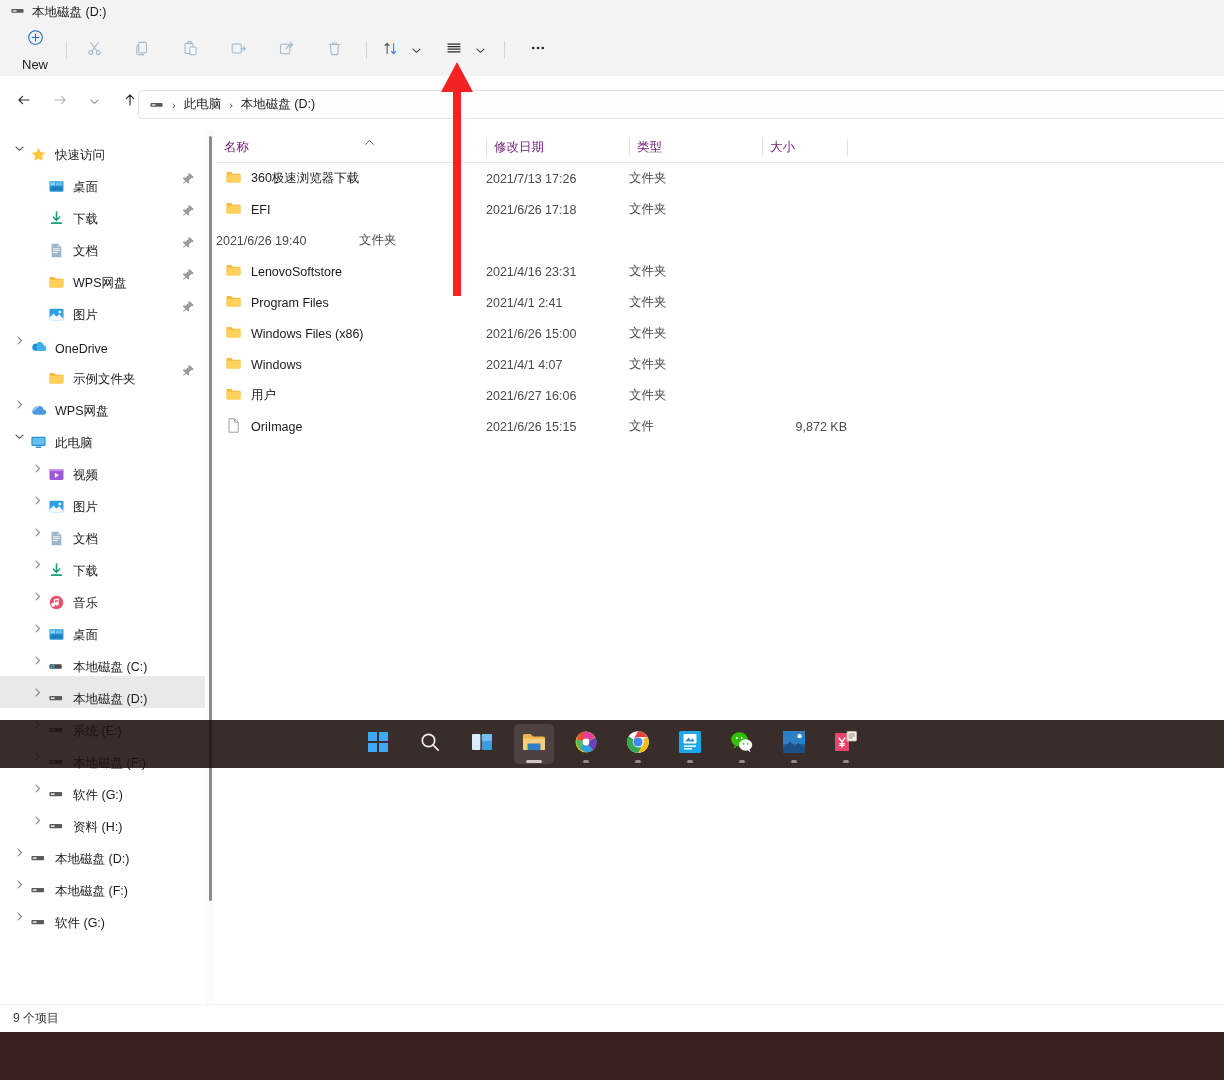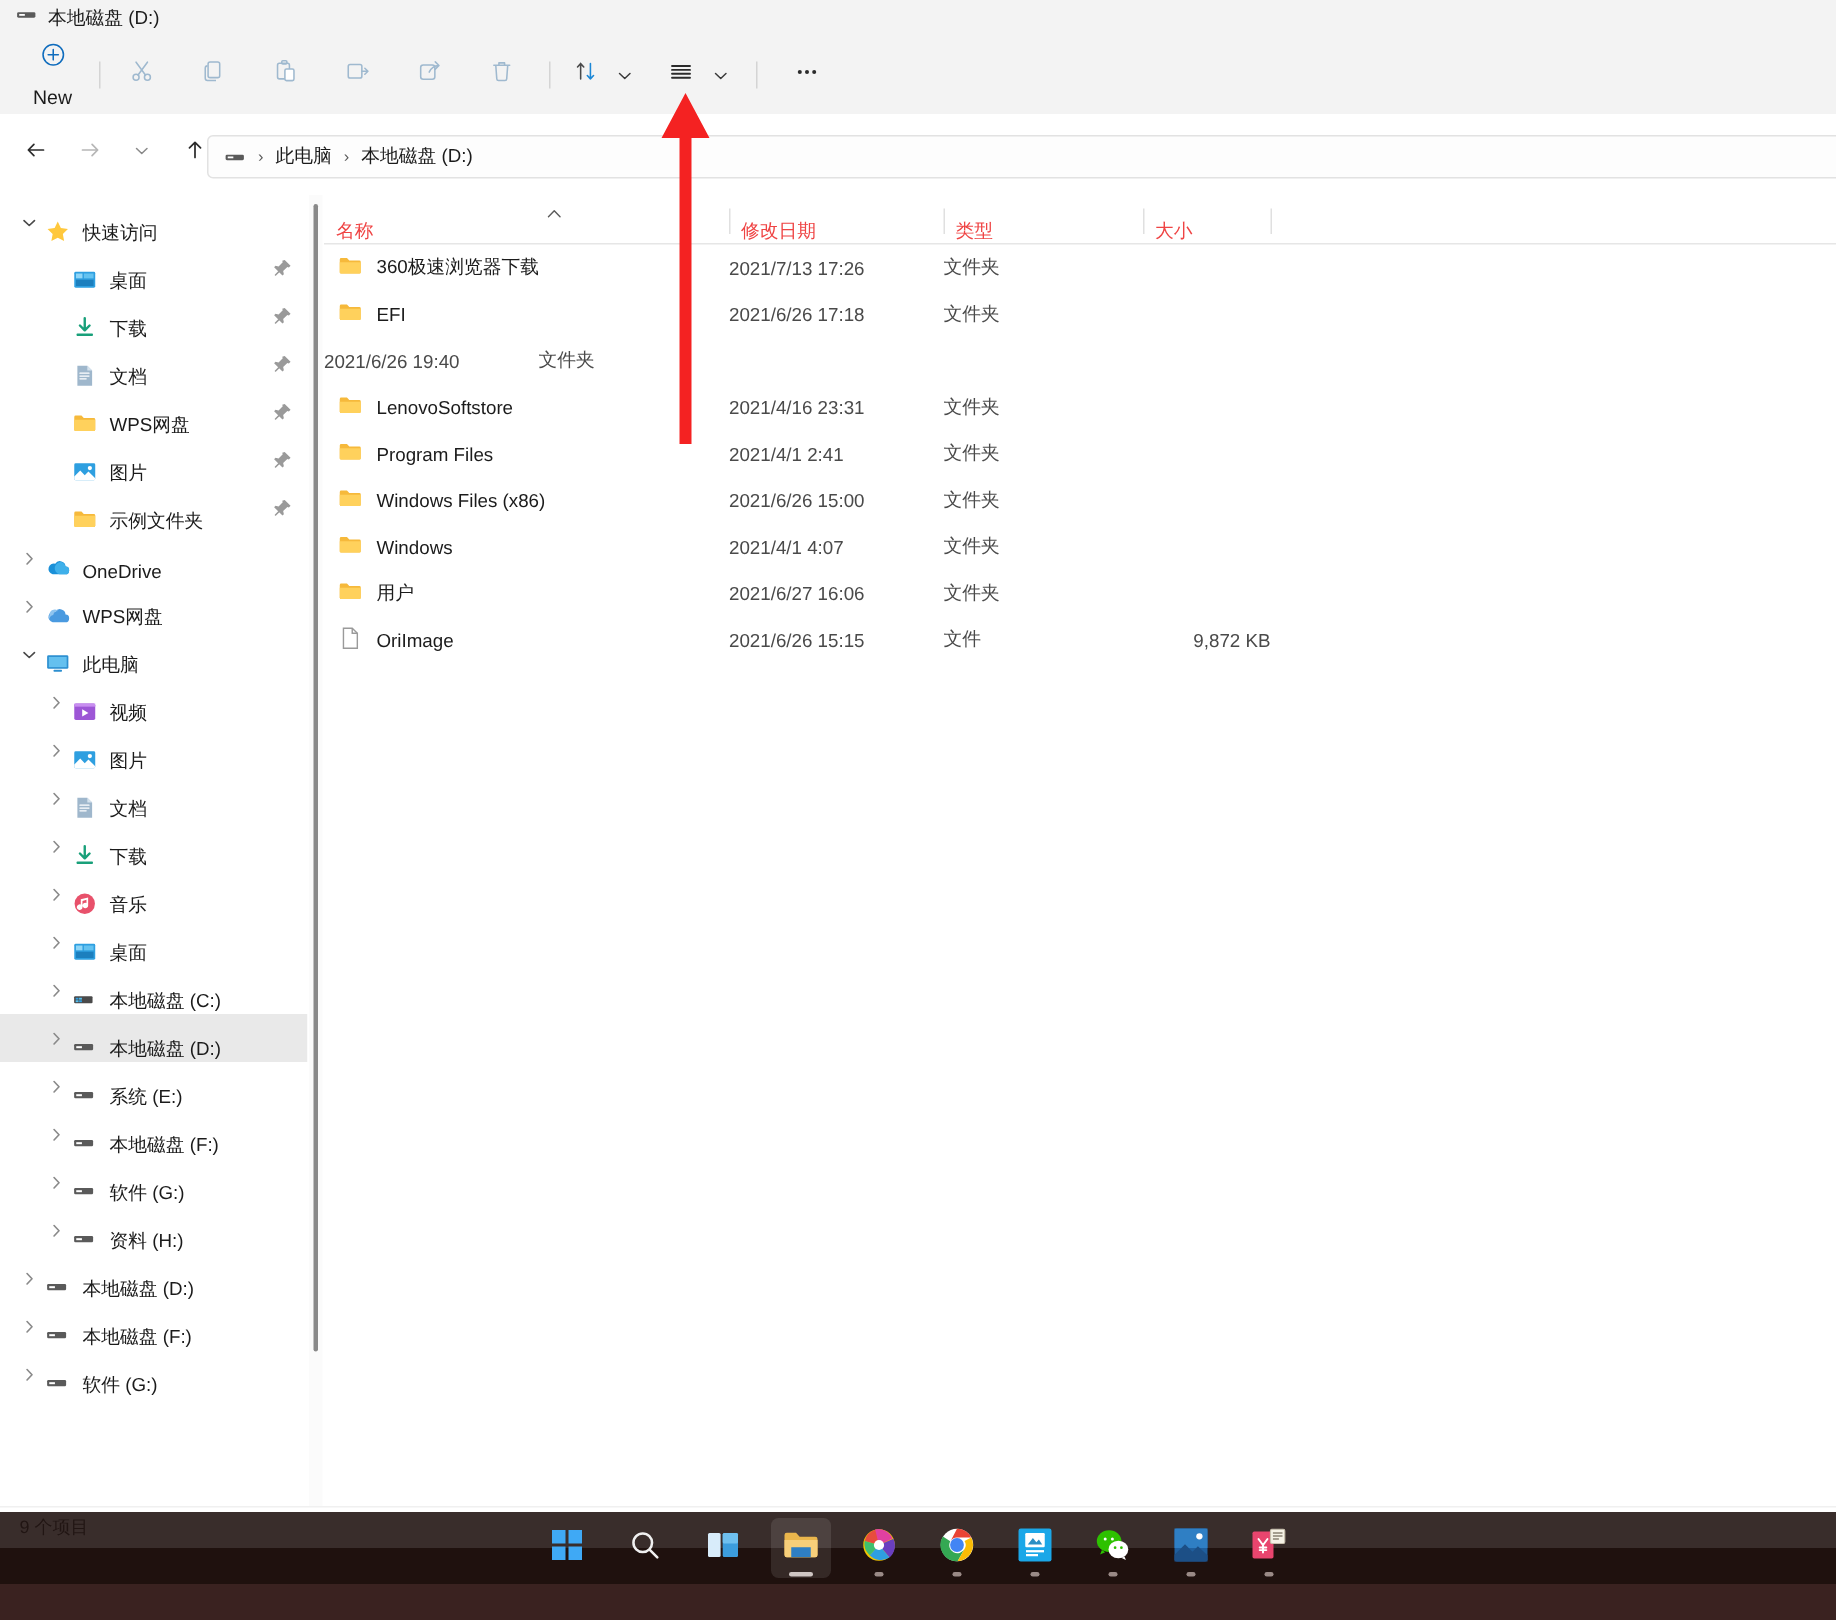--- a/index.html
+++ b/index.html
@@ -4,21 +4,21 @@
 <style>
   * { box-sizing: border-box; margin: 0; padding: 0; }
   html, body {
     width: 1224px; height: 1080px;
     font-family: "Liberation Sans", "DejaVu Sans", sans-serif;
     overflow: hidden;
     background: #3a2220;
   }
   
   #desktop {
-    position: absolute; left: 0; top: 0; width: 1224px; height: 1056px;
+    position: absolute; left: 0; top: 0; width: 1224px; height: 768px;
     background: linear-gradient(180deg, #4a2b26 0%, #3b211d 55%, #2e1916 100%);
   }
   
   #window {
     position: absolute; left: 0; top: 0; width: 1224px; height: 1032px;
     background: #ffffff;
     overflow: hidden;
   }
   
   #titlebar {
@@ -107,22 +107,22 @@
   #listpane {
     position: absolute; left: 216px; top: 132px; right: 0; height: 872px;
     background: #ffffff;
   }
   #colheader {
     position: relative; height: 31px;
     border-bottom: 1px solid #e6e6e6;
     display: flex; align-items: center;
   }
   .col {
-    position: relative; height: 31px; display: flex; align-items: flex-end;
-    font-size: 12.5px; color: #ef4444;
+    position: relative; height: 31px; display: flex; align-items: center;
+    font-size: 12.5px; color: #701a75;
   }
   .col .col-div {
     position: absolute; left: 0; top: 7px; width: 1px; height: 17px; background: #e0e0e0;
   }
   .col .col-txt { padding-left: 8px; }
   .col.sz .col-txt { padding-left: 8px; }
   .sortcaret {
     position: absolute; top: 6px; font-size: 9px; color: #5b5b5b;
   }
   .row {
@@ -421,46 +421,46 @@
               <circle cx="12.6" cy="6.4" r="1.5" fill="#ffffff"></circle>
             </svg>
           </span>
           <span class="side-label">图片</span>
           <span class="pin"><svg width="13" height="13" viewBox="0 0 14 14">
               <path d="M8.4 1.4l4.2 4.2-1.2 1.2-1.1-.4-3 3 .5 2.2-1 1-6-6 1-1 2.2.5 3-3-.4-1.1z" fill="#9a9a9a"></path>
               <path d="M4.6 9.4L1.8 12.2" stroke="#9a9a9a" stroke-width="1.1" stroke-linecap="round"></path>
             </svg></span>
         </div>
         <div class="side-item">
+          <span class="side-chev" style="margin-left:10px">
+            <svg width="11" height="11" viewBox="0 0 12 12">
+              <path d="M4.4 2.2L8 6l-3.6 3.8" fill="none" stroke="#8a8a8a" stroke-width="1.2" stroke-linecap="round" stroke-linejoin="round"></path>
+            </svg>
+          </span>
+          <span class="side-ico">
+            <svg width="17" height="17" viewBox="0 0 18 18">
+              <path d="M5.4 13.6h8.8a2.7 2.7 0 00.3-5.4 4 4 0 00-7.3-2.1 3.2 3.2 0 00-1.8 7.5z" fill="#1a90d8"></path>
+              <path d="M5.4 13.6h8.8a2.7 2.7 0 00.3-5.4 4.2 4.2 0 00-2.3-3.1 4.3 4.3 0 00-2 8.5z" fill="#3fb0ea"></path>
+            </svg>
+          </span>
+          <span class="side-label">OneDrive</span>
+        </div>
+        <div class="side-item">
           <span class="side-chev" style="margin-left:28px"></span>
           <span class="side-ico">
             <svg width="17" height="17" viewBox="0 0 18 18">
               <path d="M1.6 4.2a1 1 0 011-1h4.1l1.6 1.7h7.1a1 1 0 011 1v7.3a1 1 0 01-1 1H2.6a1 1 0 01-1-1z" fill="#f6b93b"></path>
               <path d="M1.6 6.2h14.8v7a1 1 0 01-1 1H2.6a1 1 0 01-1-1z" fill="#ffd15c"></path>
             </svg>
           </span>
           <span class="side-label">示例文件夹</span>
           <span class="pin"><svg width="13" height="13" viewBox="0 0 14 14">
               <path d="M8.4 1.4l4.2 4.2-1.2 1.2-1.1-.4-3 3 .5 2.2-1 1-6-6 1-1 2.2.5 3-3-.4-1.1z" fill="#9a9a9a"></path>
               <path d="M4.6 9.4L1.8 12.2" stroke="#9a9a9a" stroke-width="1.1" stroke-linecap="round"></path>
             </svg></span>
-        </div>
-        <div class="side-item">
-          <span class="side-chev" style="margin-left:10px">
-            <svg width="11" height="11" viewBox="0 0 12 12">
-              <path d="M4.4 2.2L8 6l-3.6 3.8" fill="none" stroke="#8a8a8a" stroke-width="1.2" stroke-linecap="round" stroke-linejoin="round"></path>
-            </svg>
-          </span>
-          <span class="side-ico">
-            <svg width="17" height="17" viewBox="0 0 18 18">
-              <path d="M5.4 13.6h8.8a2.7 2.7 0 00.3-5.4 4 4 0 00-7.3-2.1 3.2 3.2 0 00-1.8 7.5z" fill="#1a90d8"></path>
-              <path d="M5.4 13.6h8.8a2.7 2.7 0 00.3-5.4 4.2 4.2 0 00-2.3-3.1 4.3 4.3 0 00-2 8.5z" fill="#3fb0ea"></path>
-            </svg>
-          </span>
-          <span class="side-label">OneDrive</span>
         </div>
         <div class="side-item">
           <span class="side-chev" style="margin-left:10px">
             <svg width="11" height="11" viewBox="0 0 12 12">
               <path d="M4.4 2.2L8 6l-3.6 3.8" fill="none" stroke="#8a8a8a" stroke-width="1.2" stroke-linecap="round" stroke-linejoin="round"></path>
             </svg>
           </span>
           <span class="side-ico">
             <svg width="17" height="17" viewBox="0 0 18 18">
               <path d="M5.4 13.6h8.8a2.7 2.7 0 00.3-5.4 4 4 0 00-7.3-2.1 3.2 3.2 0 00-1.8 7.5z" fill="#4a9ae0"></path>

